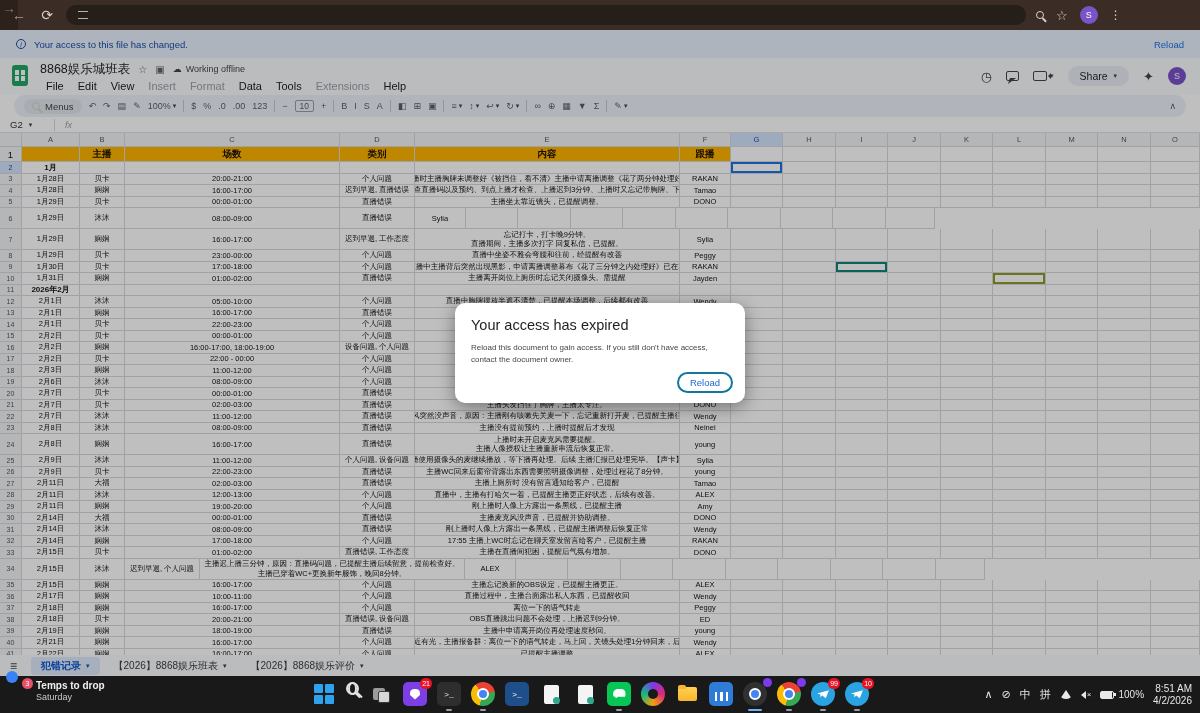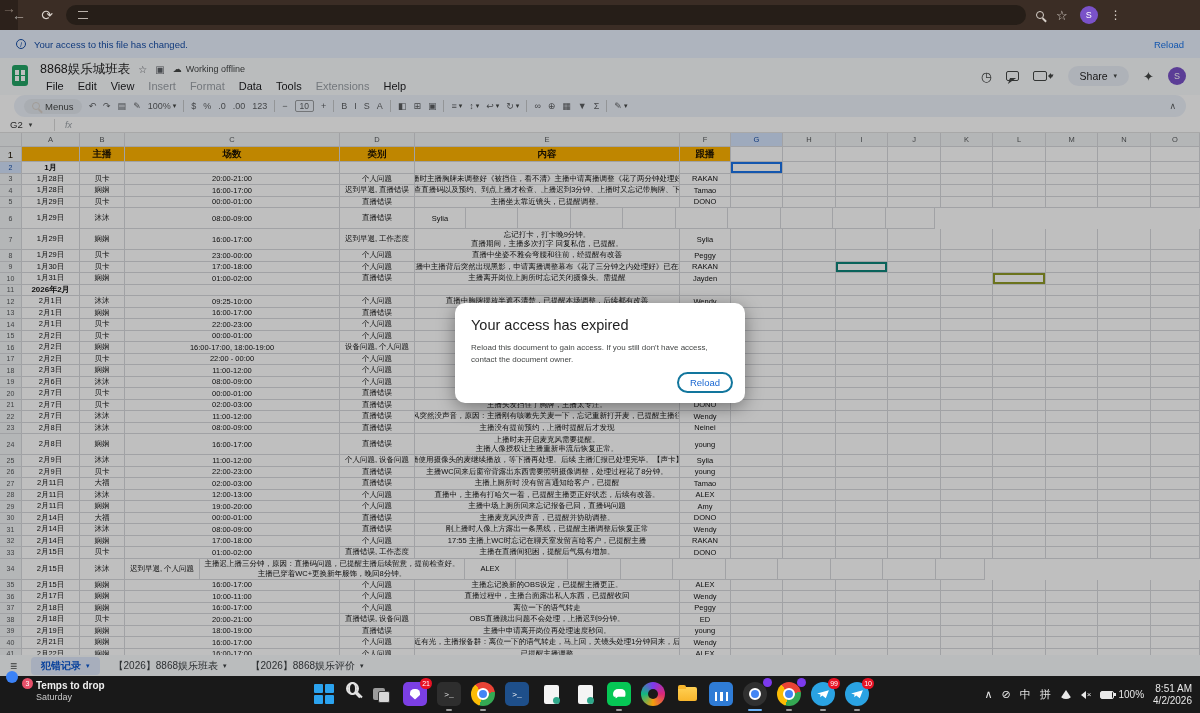--- a/index.html
+++ b/index.html
@@ -546,21 +546,21 @@
           <div class="gc cell b" style="width: 52px; height: 11.5px;"></div>
           <div class="gc cell b" style="width: 53px; height: 11.5px;"></div>
           <div class="gc cell b" style="width: 52px; height: 11.5px;"></div>
           <div class="gc cell b" style="width: 53px; height: 11.5px;"></div>
           <div class="gc cell b" style="width: 49px; height: 11.5px;"></div>
         </div>
         <div class="g-row" style="height: 11.5px;">
           <div class="gc gut" style="width: 22px; height: 11.5px;">12</div>
           <div class="gc cell" style="width: 58px; height: 11.5px;">2月1日</div>
           <div class="gc cell" style="width: 45px; height: 11.5px;">沐沐</div>
-          <div class="gc cell" style="width: 215px; height: 11.5px;">09:25-10:00</div>
+          <div class="gc cell" style="width: 215px; height: 11.5px;">05:00-10:00</div>
           <div class="gc cell" style="width: 75px; height: 11.5px;">个人问题</div>
           <div class="gc cell" style="width: 265px; height: 11.5px;">直播中胸牌摆放半遮不清楚，已提醒本场调整，后续都有改善</div>
           <div class="gc cell" style="width: 51px; height: 11.5px;">Wendy</div>
           <div class="gc cell" style="width: 52px; height: 11.5px;"></div>
           <div class="gc cell" style="width: 53px; height: 11.5px;"></div>
           <div class="gc cell" style="width: 52px; height: 11.5px;"></div>
           <div class="gc cell" style="width: 53px; height: 11.5px;"></div>
           <div class="gc cell" style="width: 52px; height: 11.5px;"></div>
           <div class="gc cell" style="width: 53px; height: 11.5px;"></div>
           <div class="gc cell" style="width: 52px; height: 11.5px;"></div>
@@ -857,21 +857,21 @@
           <div class="gc cell" style="width: 52px; height: 11.5px;"></div>
           <div class="gc cell" style="width: 53px; height: 11.5px;"></div>
           <div class="gc cell" style="width: 49px; height: 11.5px;"></div>
         </div>
         <div class="g-row" style="height: 11.5px;">
           <div class="gc gut" style="width: 22px; height: 11.5px;">29</div>
           <div class="gc cell" style="width: 58px; height: 11.5px;">2月11日</div>
           <div class="gc cell" style="width: 45px; height: 11.5px;">娴娴</div>
           <div class="gc cell" style="width: 215px; height: 11.5px;">19:00-20:00</div>
           <div class="gc cell" style="width: 75px; height: 11.5px;">个人问题</div>
-          <div class="gc cell" style="width: 265px; height: 11.5px;">主播中场上厕所回来忘记报备已回，直播码问题</div>
+          <div class="gc cell" style="width: 265px; height: 11.5px;">刚上播时人像上方露出一条黑线，已提醒主播</div>
           <div class="gc cell" style="width: 51px; height: 11.5px;">Amy</div>
           <div class="gc cell" style="width: 52px; height: 11.5px;"></div>
           <div class="gc cell" style="width: 53px; height: 11.5px;"></div>
           <div class="gc cell" style="width: 52px; height: 11.5px;"></div>
           <div class="gc cell" style="width: 53px; height: 11.5px;"></div>
           <div class="gc cell" style="width: 52px; height: 11.5px;"></div>
           <div class="gc cell" style="width: 53px; height: 11.5px;"></div>
           <div class="gc cell" style="width: 52px; height: 11.5px;"></div>
           <div class="gc cell" style="width: 53px; height: 11.5px;"></div>
           <div class="gc cell" style="width: 49px; height: 11.5px;"></div>

